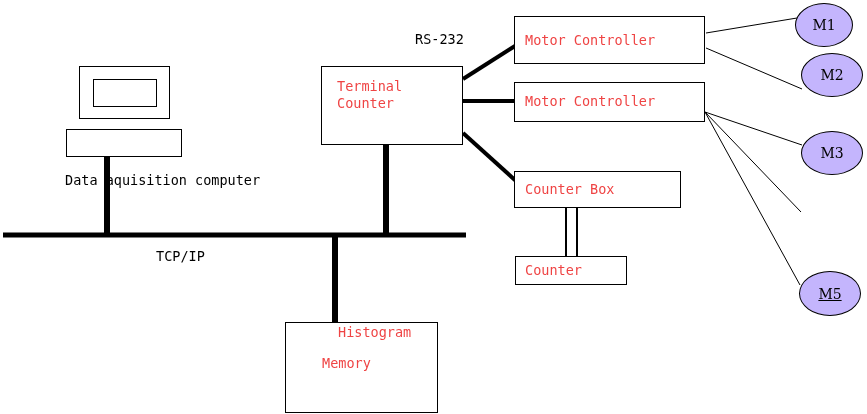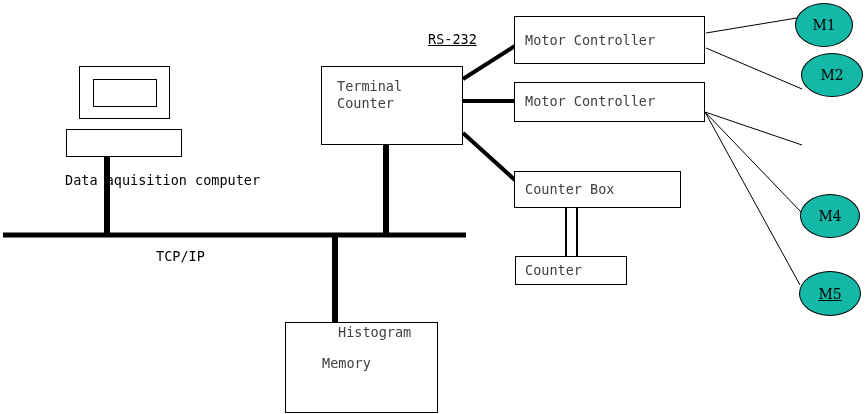--- a/index.html
+++ b/index.html
@@ -29,38 +29,38 @@
     position: absolute;
     box-sizing: border-box;
     border: 1px solid #000000;
     background: #ffffff;
   }
   .node-label {
     position: absolute;
     font-family: "DejaVu Sans Mono", monospace;
     font-size: 13.5px;
     line-height: 16px;
-    color: #404040;
+    color: #ef4444;
     white-space: pre;
     letter-spacing: 0px;
   }
   .free-label {
     position: absolute;
     font-family: "DejaVu Sans Mono", monospace;
     font-size: 13.5px;
     line-height: 16px;
     color: #000000;
     white-space: pre;
   }
   .ellipse {
     position: absolute;
     box-sizing: border-box;
     border: 1px solid #000000;
     border-radius: 50%;
-    background: #14b8a6;
+    background: #c4b5fd;
     display: flex;
     align-items: center;
     justify-content: center;
   }
   .ellipse span {
     font-family: "DejaVu Serif", serif;
     font-size: 14px;
     color: #000000;
   }
   .monitor-outer {
@@ -117,21 +117,21 @@
 
   <div class="monitor-outer" style="left:79px; top:66px; width:91px; height:53px;"></div>
   <div class="monitor-inner" style="left:93px; top:79px; width:64px; height:28px;"></div>
   <div class="base" style="left:66px; top:129px; width:116px; height:28px;"></div>
   <div class="free-label" style="left:65px; top:172px;">Data aquisition computer</div>
 
   <div class="node" style="left:321px; top:66px; width:142px; height:79px;"></div>
   <div class="node-label" style="left:337px; top:78px;">Terminal</div>
   <div class="node-label" style="left:337px; top:95px;">Counter</div>
 
-  <div class="free-label" style="left:428px; top:31px;text-decoration:underline;">RS-232</div>
+  <div class="free-label" style="left:415px; top:31px;">RS-232</div>
 
   <div class="node" style="left:514px; top:16px; width:191px; height:48px;"></div>
   <div class="node-label" style="left:525px; top:32px;">Motor Controller</div>
 
   <div class="node" style="left:514px; top:82px; width:191px; height:40px;"></div>
   <div class="node-label" style="left:525px; top:93px;">Motor Controller</div>
 
   <div class="node" style="left:514px; top:171px; width:167px; height:37px;"></div>
   <div class="node-label" style="left:525px; top:181px;">Counter Box</div>
 
@@ -143,20 +143,20 @@
   <div class="node-label" style="left:322px; top:355px;">Memory</div>
 
   <div class="free-label" style="left:128px; top:248px;margin-left:28px;">TCP/IP</div>
 
   <div class="ellipse" style="left:795px; top:3px; width:58px; height:44px;">
     <span>M1</span>
   </div>
   <div class="ellipse" style="left:801px; top:53px; width:62px; height:44px;">
     <span>M2</span>
   </div>
-  <div class="ellipse" style="left:800px; top:194px; width:60px; height:44px;">
-    <span>M4</span>
+  <div class="ellipse" style="left:801px; top:131px; width:62px; height:44px;">
+    <span>M3</span>
   </div>
   <div class="ellipse" style="left:799px; top:271px; width:62px; height:45px;text-decoration:underline;">
     <span>M5</span>
   </div>
 
 </div>
 
 </body></html>

